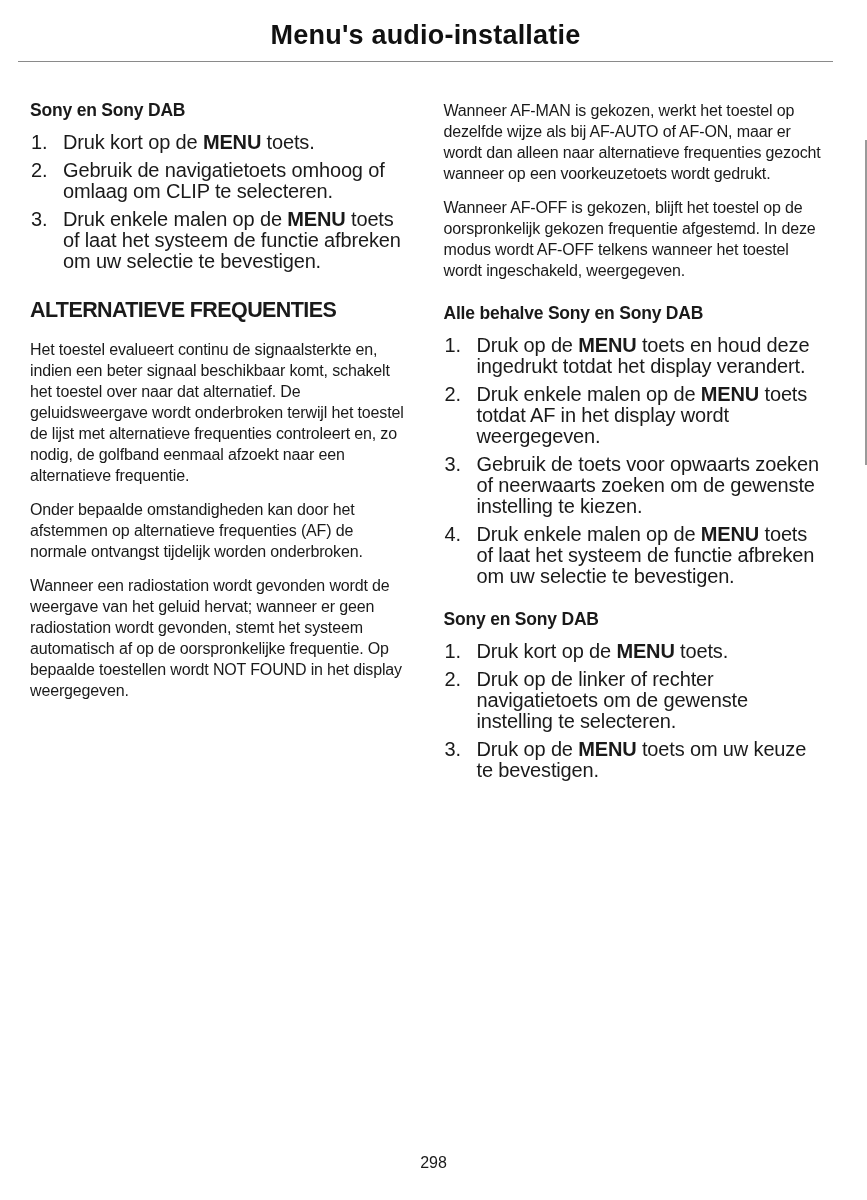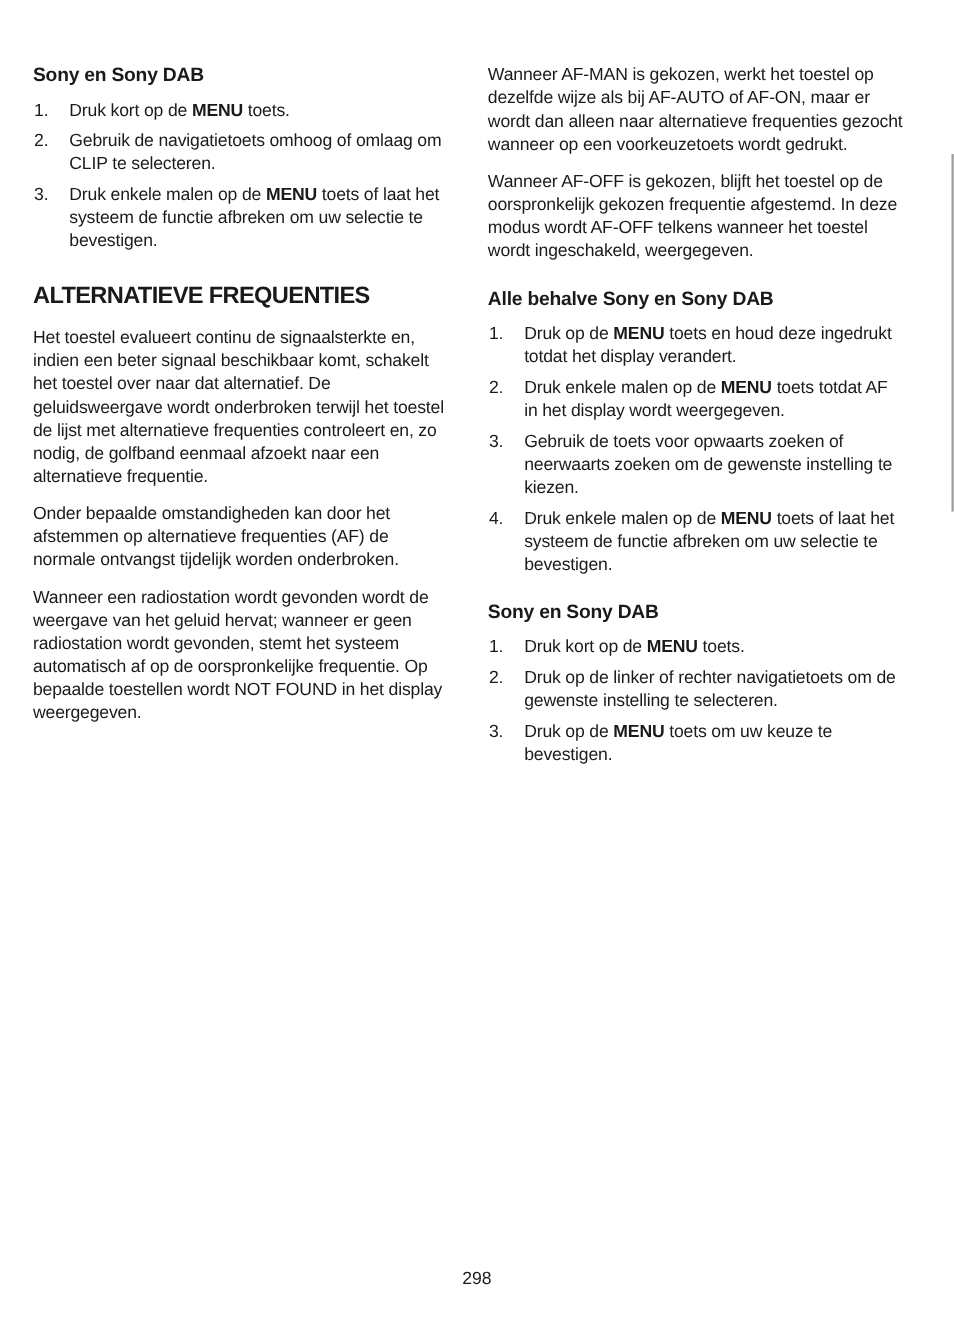--- a/index.html
+++ b/index.html
@@ -47,21 +47,21 @@
   }
   ol.steps {
     list-style: none;
     counter-reset: step;
     margin: 0 0 14px 0;
   }
   ol.steps li {
     counter-increment: step;
     position: relative;
     padding-left: 33px;
-    font-size: 16px;
+    font-size: 20px;
     line-height: 21px;
     letter-spacing: -0.15px;
     margin-bottom: 7px;
   }
   ol.steps li::before {
     content: counter(step) ".";
     position: absolute;
     left: 1px;
     top: 0;
   }
@@ -82,20 +82,24 @@
     text-align: center;
     font-size: 16px;
     color: #1a1a1a;
   }
 </style>
 </head>
 <body>
 
 <div class="page">
 
+  <header class="doc-header">
+    <h1>Menu's audio-installatie</h1>
+    <hr class="title-rule">
+  </header>
 
   <div class="columns">
 
     <div class="col">
 
       <h2 class="section-heading">Sony en Sony DAB</h2>
 
       <ol class="steps">
         <li><span>Druk kort op de </span><strong>MENU</strong><span> toets.</span></li>
         <li><span>Gebruik de navigatietoets omhoog of omlaag om CLIP te selecteren.</span><strong></strong><span></span></li>

